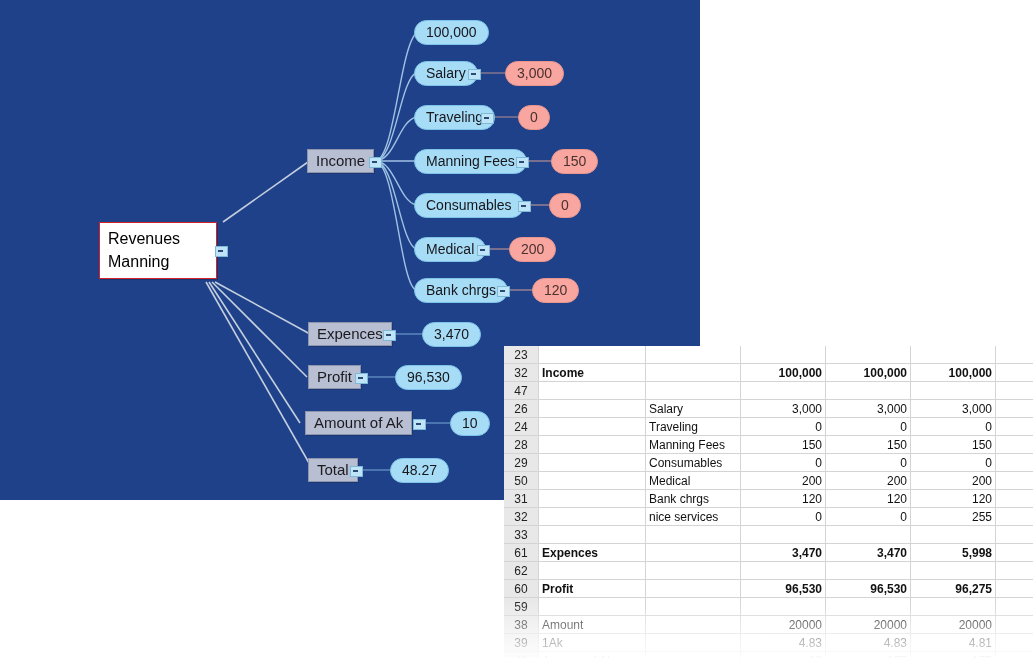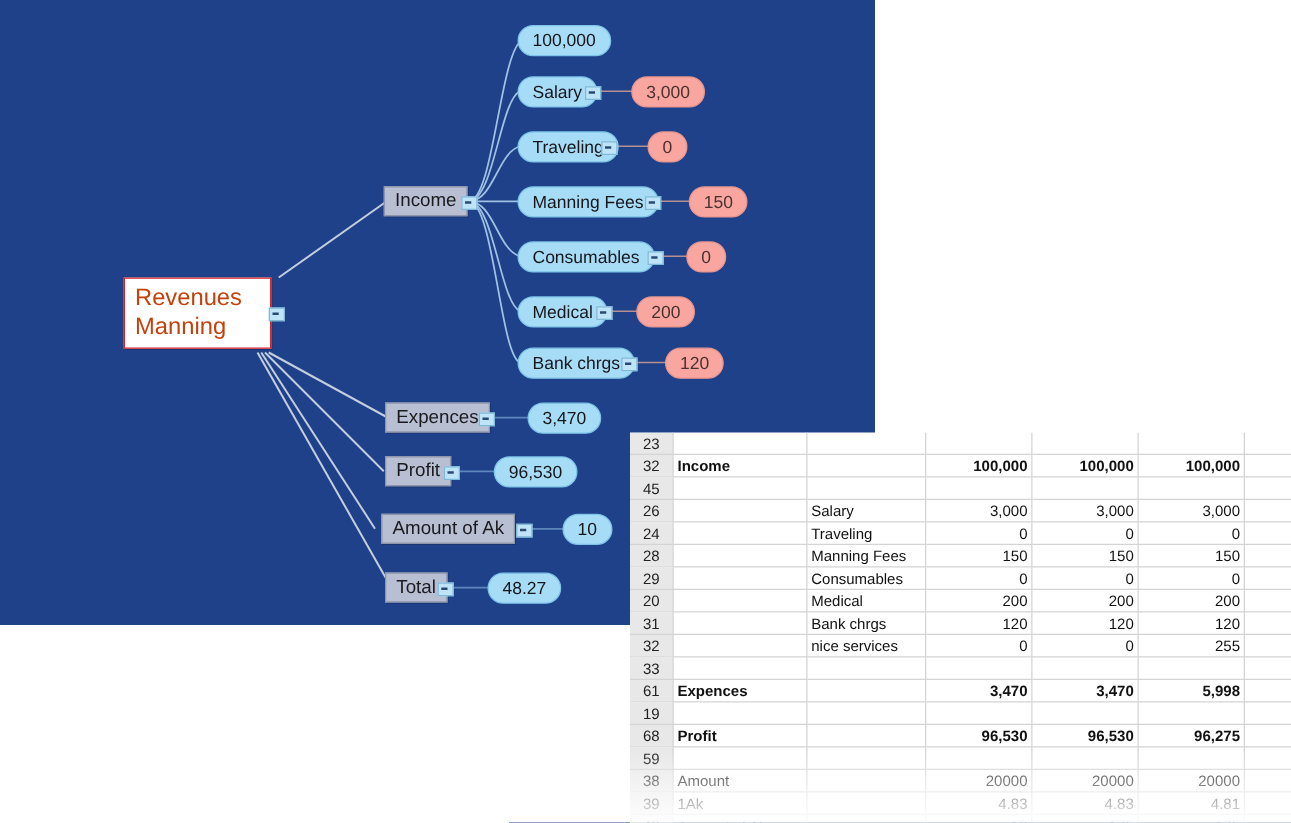--- a/index.html
+++ b/index.html
@@ -28,22 +28,22 @@
     box-sizing:border-box;
     white-space:nowrap;
     color:#15151a;
     z-index:3;
   }
 
   
   .node.root{
     background:#ffffff;
     border:1.5px solid #d2212b;
-    color:#c2410c;
-    font-size:19px;
+    color:#000000;
+    font-size:16px;
     line-height:23px;
     padding:4px 8px 5px 8px;
     display:block;
     text-align:left;
     box-shadow:1px 1px 0 rgba(0,0,0,.18);
   }
 
   
   .node.grey{
     background:#b9bfd2;
@@ -287,21 +287,21 @@
         <tr>
           <td class="rowhdr">32</td>
           <td class="c-a bold">Income</td>
           <td class="c-b lbl"></td>
           <td class="c-num bold">100,000</td>
           <td class="c-num bold">100,000</td>
           <td class="c-num bold">100,000</td>
           <td class="c-num bold">50,000</td>
         </tr>
         <tr>
-          <td class="rowhdr">45</td>
+          <td class="rowhdr">47</td>
           <td class="c-a"></td>
           <td class="c-b lbl"></td>
           <td class="c-num"></td>
           <td class="c-num"></td>
           <td class="c-num"></td>
           <td class="c-num"></td>
         </tr>
         <tr>
           <td class="rowhdr">26</td>
           <td class="c-a"></td>
@@ -332,21 +332,21 @@
         <tr>
           <td class="rowhdr">29</td>
           <td class="c-a"></td>
           <td class="c-b lbl">Consumables</td>
           <td class="c-num">0</td>
           <td class="c-num">0</td>
           <td class="c-num">0</td>
           <td class="c-num">0</td>
         </tr>
         <tr>
-          <td class="rowhdr">20</td>
+          <td class="rowhdr">50</td>
           <td class="c-a"></td>
           <td class="c-b lbl">Medical</td>
           <td class="c-num">200</td>
           <td class="c-num">200</td>
           <td class="c-num">200</td>
           <td class="c-num">200</td>
         </tr>
         <tr>
           <td class="rowhdr">31</td>
           <td class="c-a"></td>
@@ -377,30 +377,30 @@
         <tr>
           <td class="rowhdr">61</td>
           <td class="c-a bold">Expences</td>
           <td class="c-b lbl"></td>
           <td class="c-num bold">3,470</td>
           <td class="c-num bold">3,470</td>
           <td class="c-num bold">5,998</td>
           <td class="c-num bold">5,470</td>
         </tr>
         <tr>
-          <td class="rowhdr">19</td>
+          <td class="rowhdr">62</td>
           <td class="c-a"></td>
           <td class="c-b lbl"></td>
           <td class="c-num"></td>
           <td class="c-num"></td>
           <td class="c-num"></td>
           <td class="c-num"></td>
         </tr>
         <tr class="topline">
-          <td class="rowhdr">68</td>
+          <td class="rowhdr">60</td>
           <td class="c-a bold">Profit</td>
           <td class="c-b lbl"></td>
           <td class="c-num bold">96,530</td>
           <td class="c-num bold">96,530</td>
           <td class="c-num bold">96,275</td>
           <td class="c-num bold">44,530</td>
         </tr>
         <tr>
           <td class="rowhdr">59</td>
           <td class="c-a"></td>

